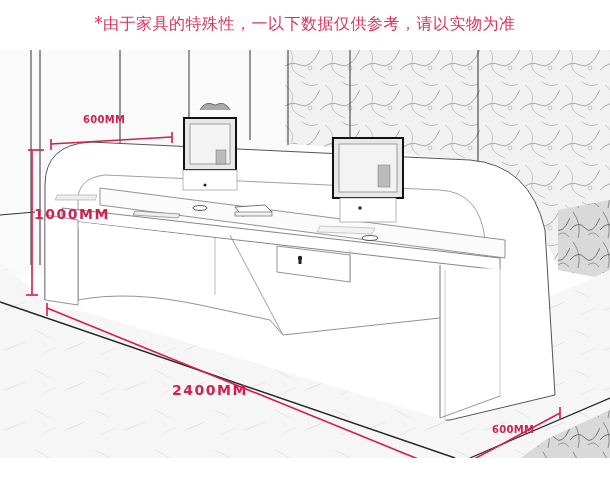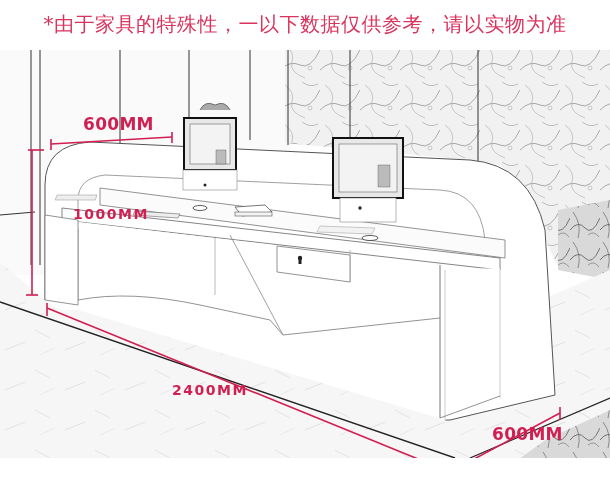--- a/index.html
+++ b/index.html
@@ -1,25 +1,25 @@
 <!DOCTYPE html>
 <html><head>
   <meta charset="utf-8">
   <style>
     html, body { margin: 0; padding: 0; background: #ffffff; }
     body { width: 610px; height: 500px; position: relative; overflow: hidden; font-family: "DejaVu Sans", sans-serif; }
     .notice {
       position: absolute; left: 0; top: 8px; width: 610px; height: 32px;
-      text-align: center; font-size: 20px; line-height: 32px; color: #d9345e;
+      text-align: center; font-size: 16px; line-height: 32px; color: #d9345e;
       font-family: "DejaVu Serif", serif; letter-spacing: 0.5px;
     }
     .scene { position: absolute; left: 0; top: 42px; width: 610px; height: 416px; }
     .dim-label {
       position: absolute; font-family: "DejaVu Sans", sans-serif; font-weight: bold;
-      color: #d11f52; font-size: 17px; letter-spacing: 0.3px; white-space: nowrap;
+      color: #d11f52; font-size: 10px; letter-spacing: 0.3px; white-space: nowrap;
     }
     .dim-label.big { font-size: 14px; letter-spacing: 1.5px; }
   </style>
 </head>
 <body>
 
 <div class="notice">*由于家具的特殊性，一以下数据仅供参考，请以实物为准</div>
 
 <div class="scene">
   <svg width="610" height="416" viewBox="0 42 610 416" xmlns="http://www.w3.org/2000/svg">
@@ -134,16 +134,16 @@
       <line x1="47" y1="308" x2="450" y2="472"></line>
       <line x1="47" y1="303" x2="47" y2="316"></line>
       <line x1="450" y1="465" x2="450" y2="478"></line>
 
       <line x1="450" y1="472" x2="560" y2="413"></line>
       <line x1="560" y1="407" x2="560" y2="420"></line>
     </g>
   </svg>
 
   <div class="dim-label" style="left:83px; top:72px;">600MM</div>
-  <div class="dim-label big" style="left:34px; top:164px;padding-left:39px;">1000MM</div>
+  <div class="dim-label big" style="left:34px; top:164px;">1000MM</div>
   <div class="dim-label big" style="left:172px; top:340px;text-align:right;">2400MM</div>
   <div class="dim-label" style="left:492px; top:382px;">600MM</div>
 </div>
 
 </body></html>

